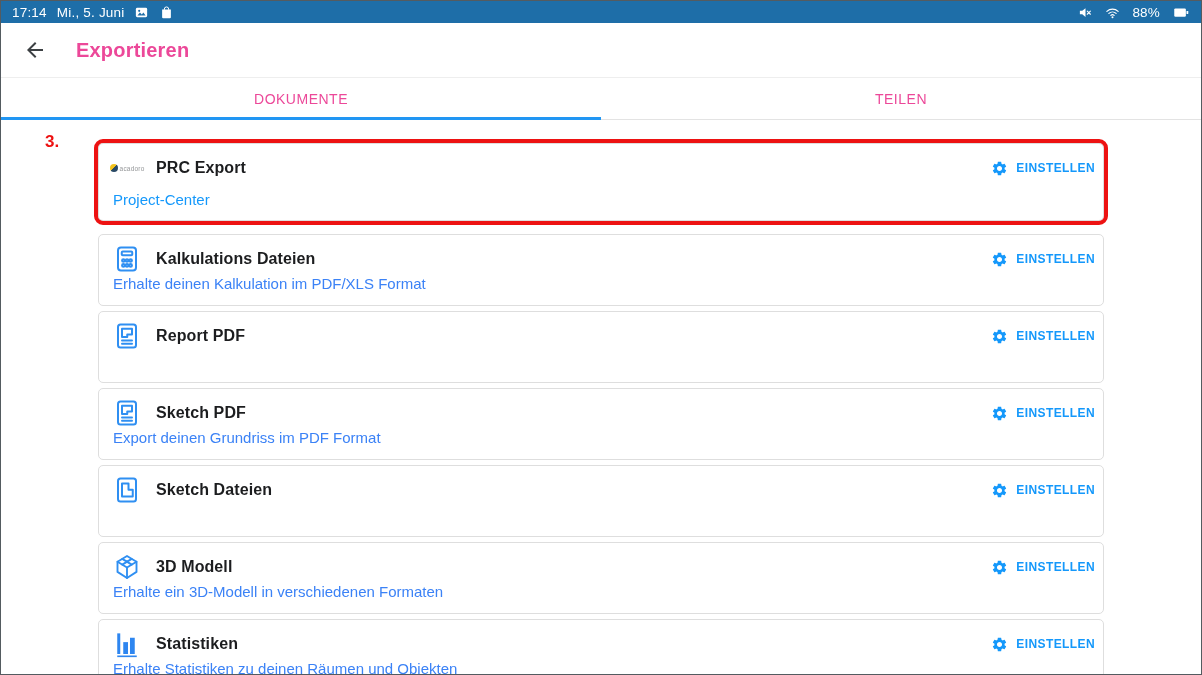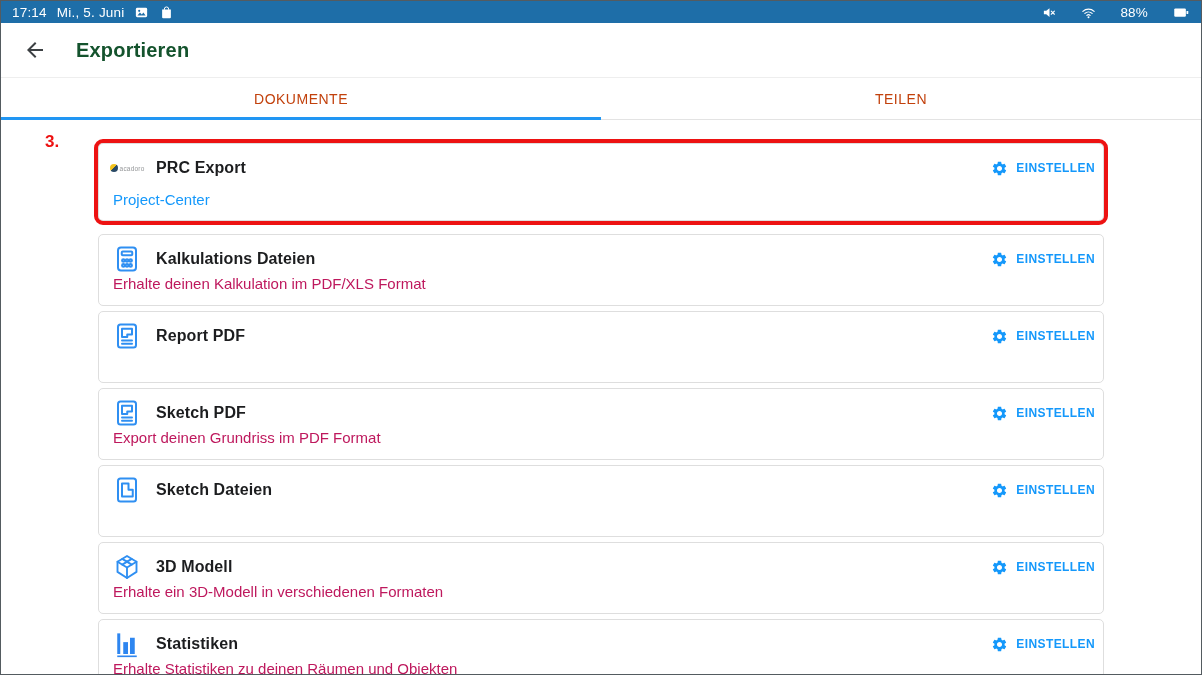--- a/index.html
+++ b/index.html
@@ -18,36 +18,36 @@
     overflow:hidden;
     position:relative;
   }
   
   .statusbar{
     height:22px;background:var(--statusbar);color:#fff;
     display:flex;align-items:center;padding:0 11px;
     font-size:13.5px;font-weight:500;letter-spacing:.2px;
   }
   .sb-left{display:flex;align-items:flex-start;gap:10px;}
-  .sb-right{margin-left:auto;display:flex;align-items:center;gap:24px;}
+  .sb-right{margin-left:auto;display:flex;align-items:center;gap:12px;}
   .sb-icon{width:15px;height:15px;display:block;}
   .sb-batt-icon{width:18px;height:15px;display:block;}
   
   .appbar{
     height:55px;background:#fff;display:flex;align-items:center;
     padding:0 22px;gap:29px;border-bottom:1px solid #eeeeee;
   }
   .back-btn{width:24px;height:24px;cursor:pointer;display:flex;align-items:center;justify-content:center;}
   .back-btn svg{width:24px;height:24px;}
-  .app-title{font-size:20px;font-weight:700;color:#14532d;letter-spacing:.2px;}
+  .app-title{font-size:20px;font-weight:700;color:#ec4899;letter-spacing:.2px;}
   
   .tabbar{height:42px;display:flex;border-bottom:1px solid #e3e3e3;background:#fff;}
   .tab{
     flex:1;display:flex;align-items:center;justify-content:center;
-    font-size:14px;color:#c2410c;letter-spacing:.5px;position:relative;cursor:pointer;
+    font-size:14px;color:#ec4899;letter-spacing:.5px;position:relative;cursor:pointer;
   }
   .tab.active::after{
     content:"";position:absolute;left:0;right:0;bottom:-1px;height:3px;background:var(--underline);
   }
   
   .content{position:relative;padding-top:23px;}
   .annotation-label{
     position:absolute;left:44px;top:12px;color:var(--red);
     font-size:17px;font-weight:700;
   }
@@ -58,21 +58,21 @@
   .card.highlighted{height:78px;outline:4px solid var(--red);margin-bottom:13px;}
   .card-top{display:flex;align-items:center;padding:9px 8px 0 13px;gap:14px;}
   .icon-slot{width:30px;height:30px;flex:0 0 30px;display:flex;align-items:center;justify-content:center;}
   .row-icon{width:30px;height:30px;display:block;}
   .row-title{font-size:16px;font-weight:700;color:#1c1d1f;letter-spacing:.1px;}
   .action{
     margin-left:auto;display:flex;align-items:center;gap:8px;
     color:var(--accent);font-size:12px;font-weight:600;letter-spacing:.4px;cursor:pointer;
   }
   .gear{width:17px;height:17px;color:var(--accent);display:block;}
-  .row-sub{position:absolute;left:14px;bottom:13px;font-size:15px;color:#be185d;}
+  .row-sub{position:absolute;left:14px;bottom:13px;font-size:15px;color:#3b82f6;}
   .card.highlighted .row-sub{bottom:12px;}
   .row-sub.link{color:var(--accent);cursor:pointer;}
   
   .brand-logo{display:flex;align-items:center;gap:2px;}
   .brand-dot{
     width:8px;height:8px;border-radius:50%;
     background:linear-gradient(135deg,#f3c21b 46%,#2a4a66 46%);
   }
   .brand-text{font-size:6.5px;color:#949698;letter-spacing:.2px;}
 </style>

